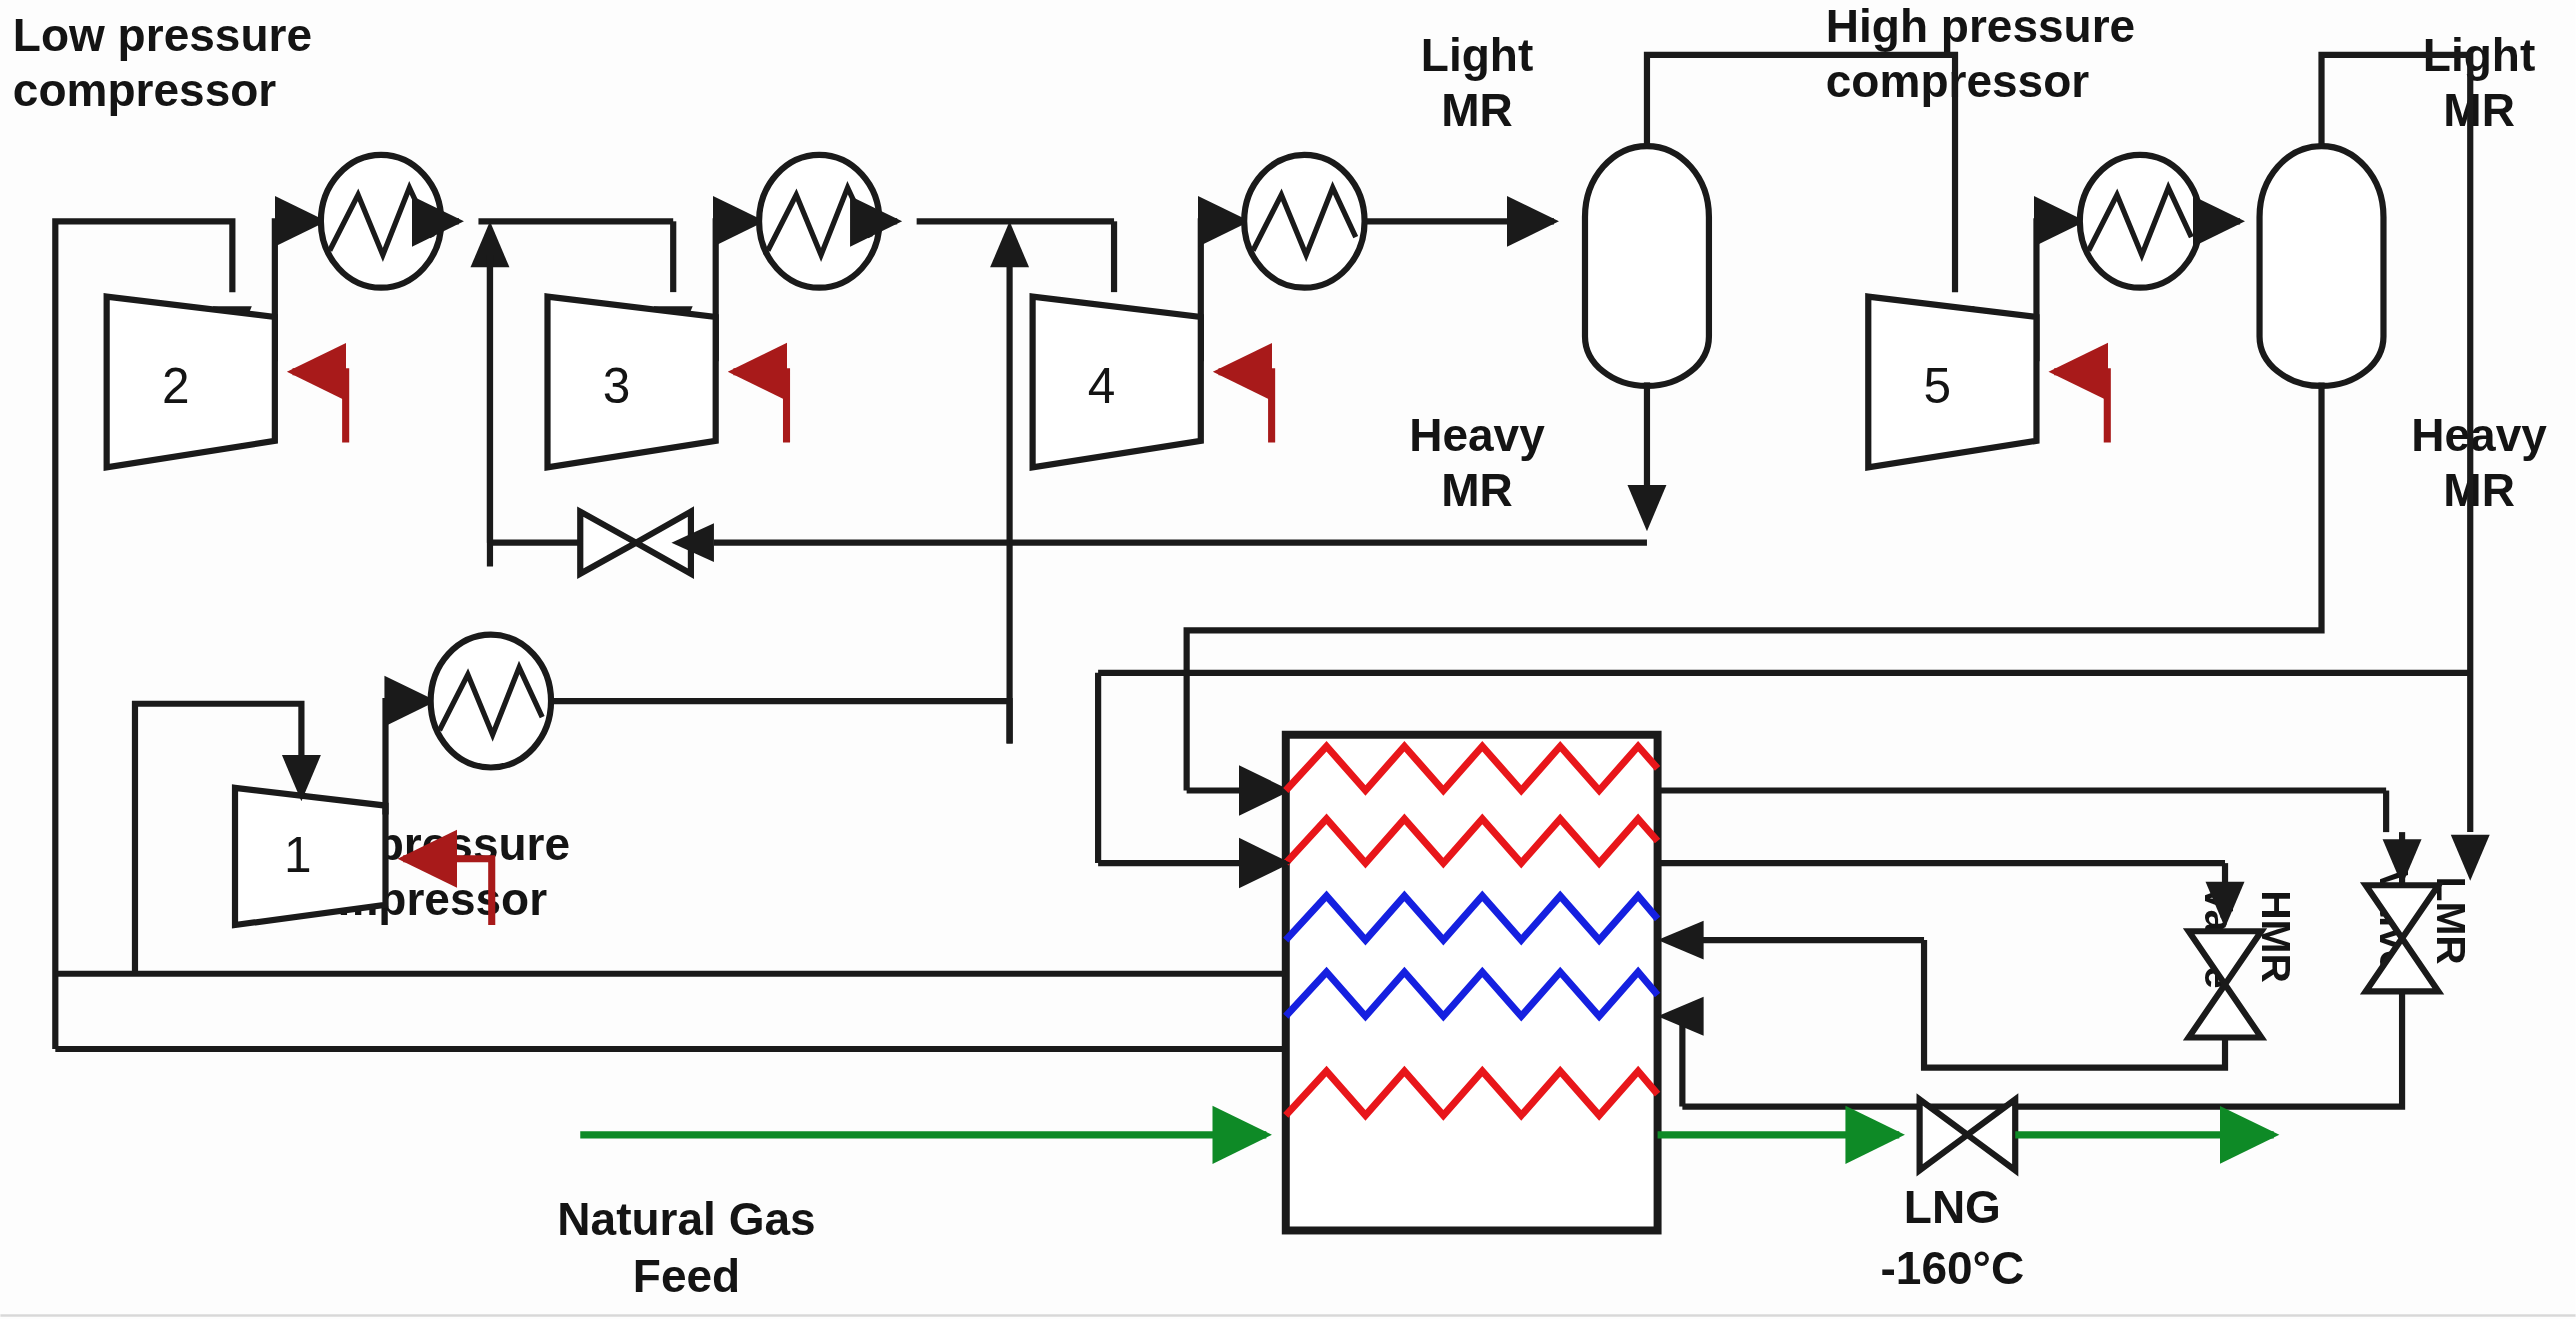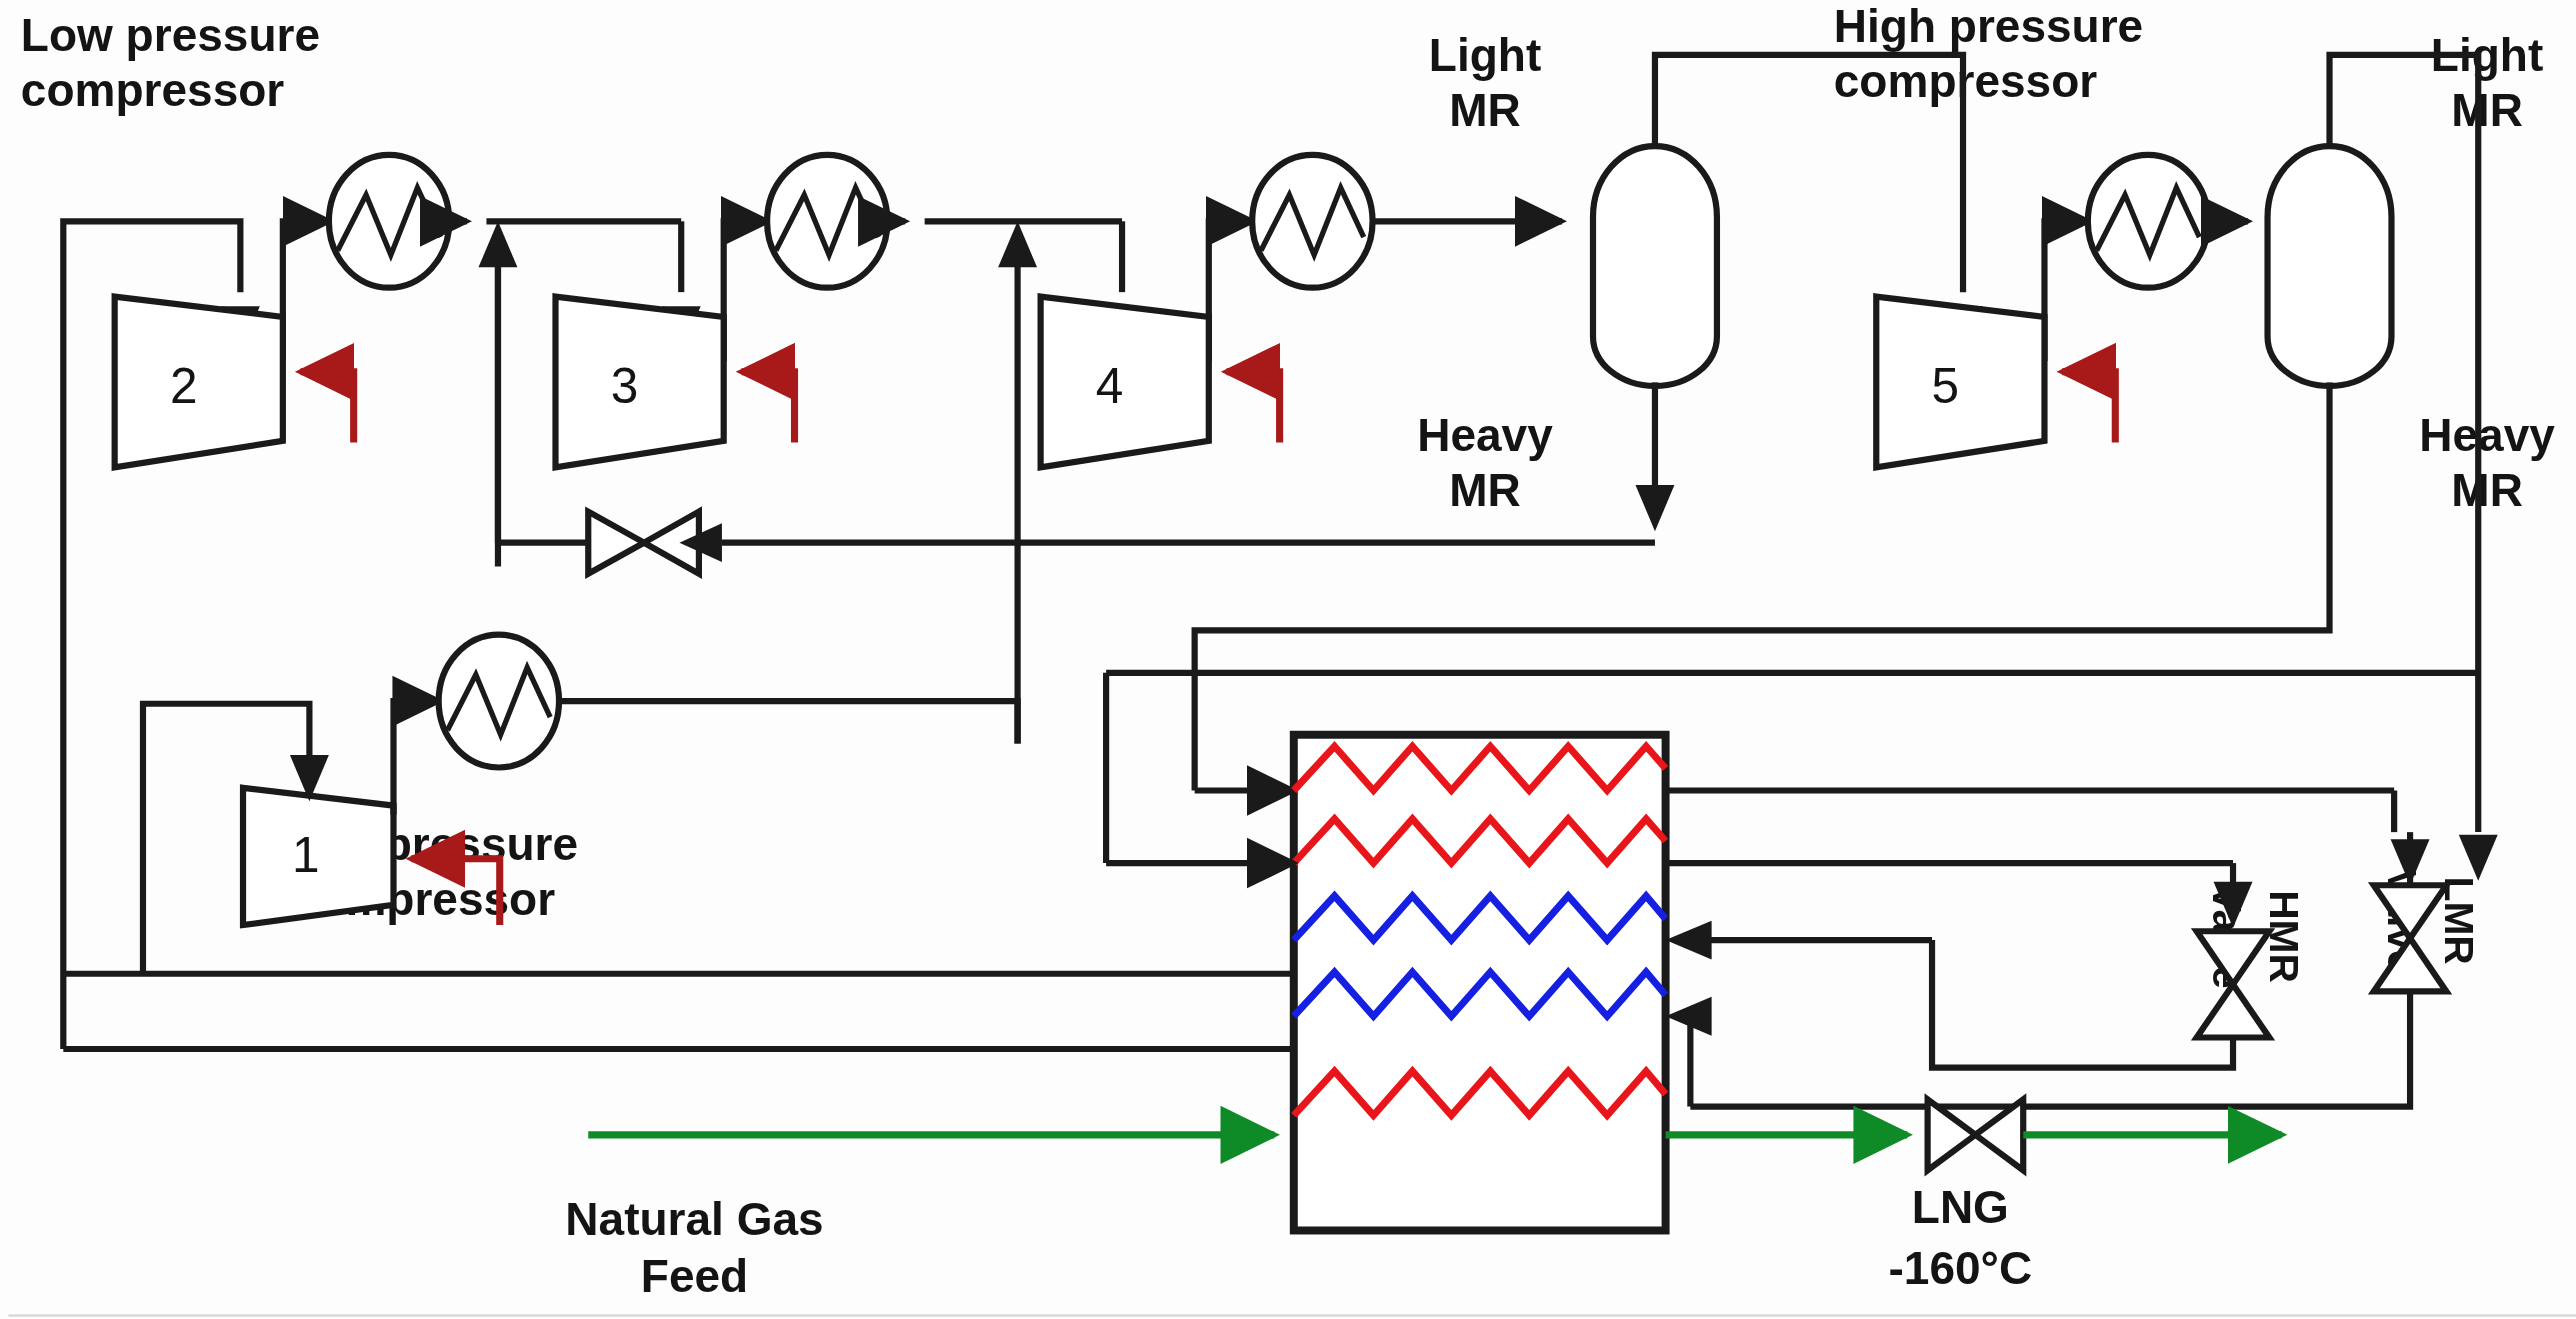--- a/index.html
+++ b/index.html
@@ -12,21 +12,20 @@
     width: 2576px;
     height: 1319px;
     font-family: "Liberation Sans", sans-serif;
     overflow: hidden;
   }
   #diagram-root {
     position: relative;
     width: 2120px;
     height: 1319px;
     background: #fdfdfd;
-    padding-left: 8px;
   }
   svg#pfd {
     display: block;
     width: 2576px;
     height: 1319px;
   }
   text {
     font-family: "Liberation Sans", sans-serif;
     fill: #141414;
   }

